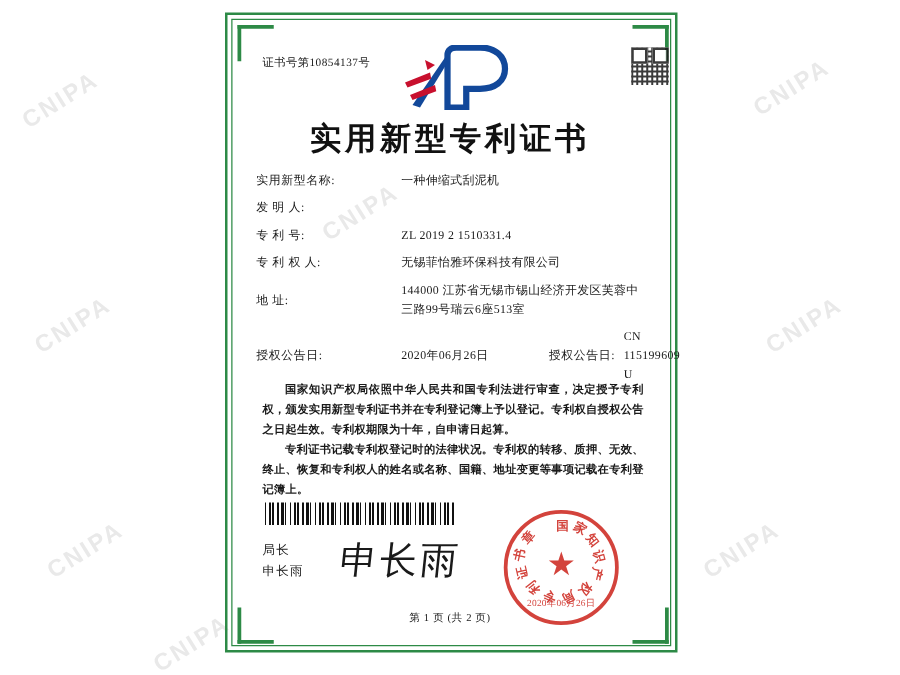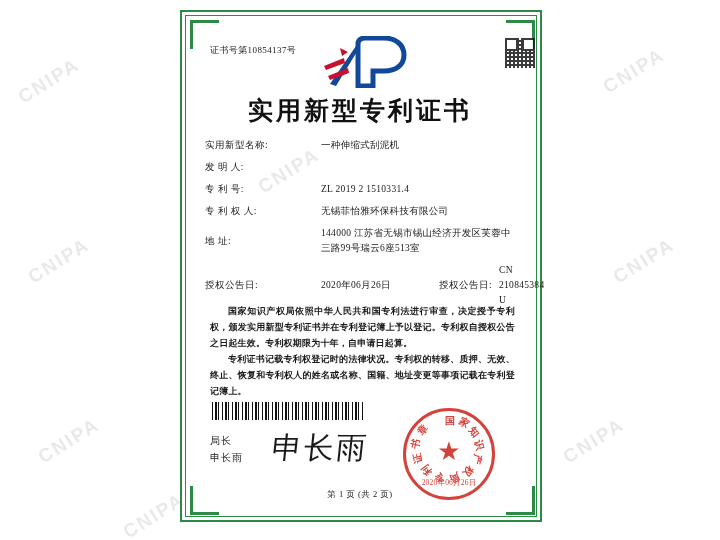--- a/index.html
+++ b/index.html
@@ -296,21 +296,21 @@
       <div class="field-value">无锡菲怡雅环保科技有限公司</div>
     </div>
     <div class="field-row">
       <div class="field-label">地 址:</div>
       <div class="field-value">144000 江苏省无锡市锡山经济开发区芙蓉中三路99号瑞云6座513室</div>
     </div>
     <div class="field-row two">
       <div class="field-label">授权公告日:</div>
       <div class="field-value">2020年06月26日</div>
       <div class="field-label2">授权公告日:</div>
-      <div class="field-value2">CN 210845384 U</div>
+      <div class="field-value2">CN 115199609 U</div>
     </div>
   </div>
 
   <div class="body-text">
     <div>国家知识产权局依照中华人民共和国专利法进行审查，决定授予专利权，颁发实用新型专利证书并在专利登记簿上予以登记。专利权自授权公告之日起生效。专利权期限为十年，自申请日起算。</div>
     <div>专利证书记载专利权登记时的法律状况。专利权的转移、质押、无效、终止、恢复和专利权人的姓名或名称、国籍、地址变更等事项记载在专利登记簿上。</div>
   </div>
 
   <div class="barcode"></div>
 

